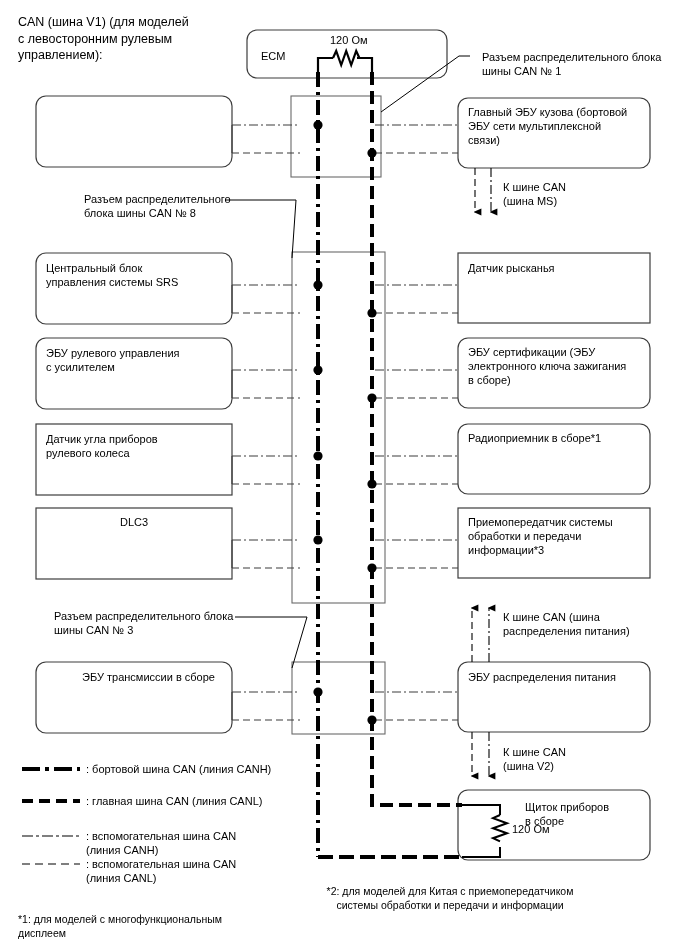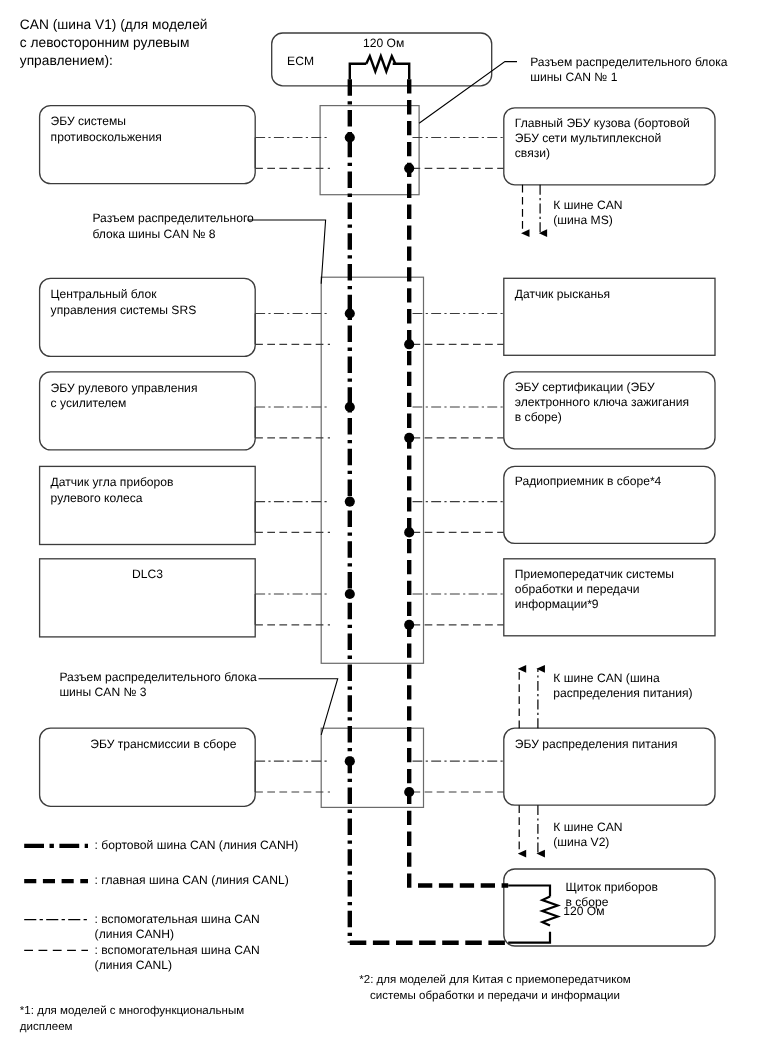--- a/index.html
+++ b/index.html
@@ -173,44 +173,42 @@
   <div class="txt" style="left:261px;top:49px;">ECM</div>
   <div class="txt ohm" style="left:330px;top:33px;">120 Ом</div>
 
   <div class="txt" style="left:482px;top:50px;width:200px;">Разъем распределительного блока
 шины CAN № 1</div>
   <div class="txt" style="left:84px;top:192px;width:170px;">Разъем распределительного
 блока шины CAN № 8</div>
   <div class="txt" style="left:54px;top:609px;width:195px;">Разъем распределительного блока
 шины CAN № 3</div>
 
-  <div class="txt boxlabel" style="left:46px;top:104px;width:180px;">ЭБУ системы
-противоскольжения</div>
   <div class="txt boxlabel" style="left:46px;top:261px;width:180px;">Центральный блок
 управления системы SRS</div>
   <div class="txt boxlabel" style="left:46px;top:346px;width:180px;">ЭБУ рулевого управления
 с усилителем</div>
   <div class="txt boxlabel" style="left:46px;top:432px;width:180px;">Датчик угла приборов
 рулевого колеса</div>
   <div class="txt boxlabel" style="left:36px;top:515px;width:196px;text-align:center;">DLC3</div>
   <div class="txt boxlabel" style="left:36px;top:670px;width:225px;text-align:center;">ЭБУ трансмиссии в сборе</div>
 
   <div class="txt boxlabel" style="left:468px;top:105px;width:180px;">Главный ЭБУ кузова (бортовой
 ЭБУ сети мультиплексной
 связи)</div>
   <div class="txt boxlabel" style="left:468px;top:261px;width:180px;">Датчик рысканья</div>
   <div class="txt boxlabel" style="left:468px;top:345px;width:180px;">ЭБУ сертификации (ЭБУ
 электронного ключа зажигания
 в сборе)</div>
-  <div class="txt boxlabel" style="left:468px;top:431px;width:180px;">Радиоприемник в сборе*4</div>
+  <div class="txt boxlabel" style="left:468px;top:431px;width:180px;">Радиоприемник в сборе*1</div>
   <div class="txt boxlabel" style="left:468px;top:515px;width:180px;">Приемопередатчик системы
 обработки и передачи
-информации*9</div>
+информации*3</div>
   <div class="txt boxlabel" style="left:468px;top:670px;width:180px;">ЭБУ распределения питания</div>
-  <div class="txt boxlabel" style="left:514px;top:800px;width:150px;">Щиток приборов
+  <div class="txt boxlabel" style="left:525px;top:800px;width:150px;">Щиток приборов
 в сборе</div>
 
   <div class="txt" style="left:503px;top:180px;width:150px;">К шине CAN
 (шина MS)</div>
   <div class="txt" style="left:503px;top:610px;width:175px;">К шине CAN (шина
 распределения питания)</div>
   <div class="txt" style="left:503px;top:745px;width:150px;">К шине CAN
 (шина V2)</div>
 
   <div class="txt ohm" style="left:512px;top:822px;">120 Ом</div>

